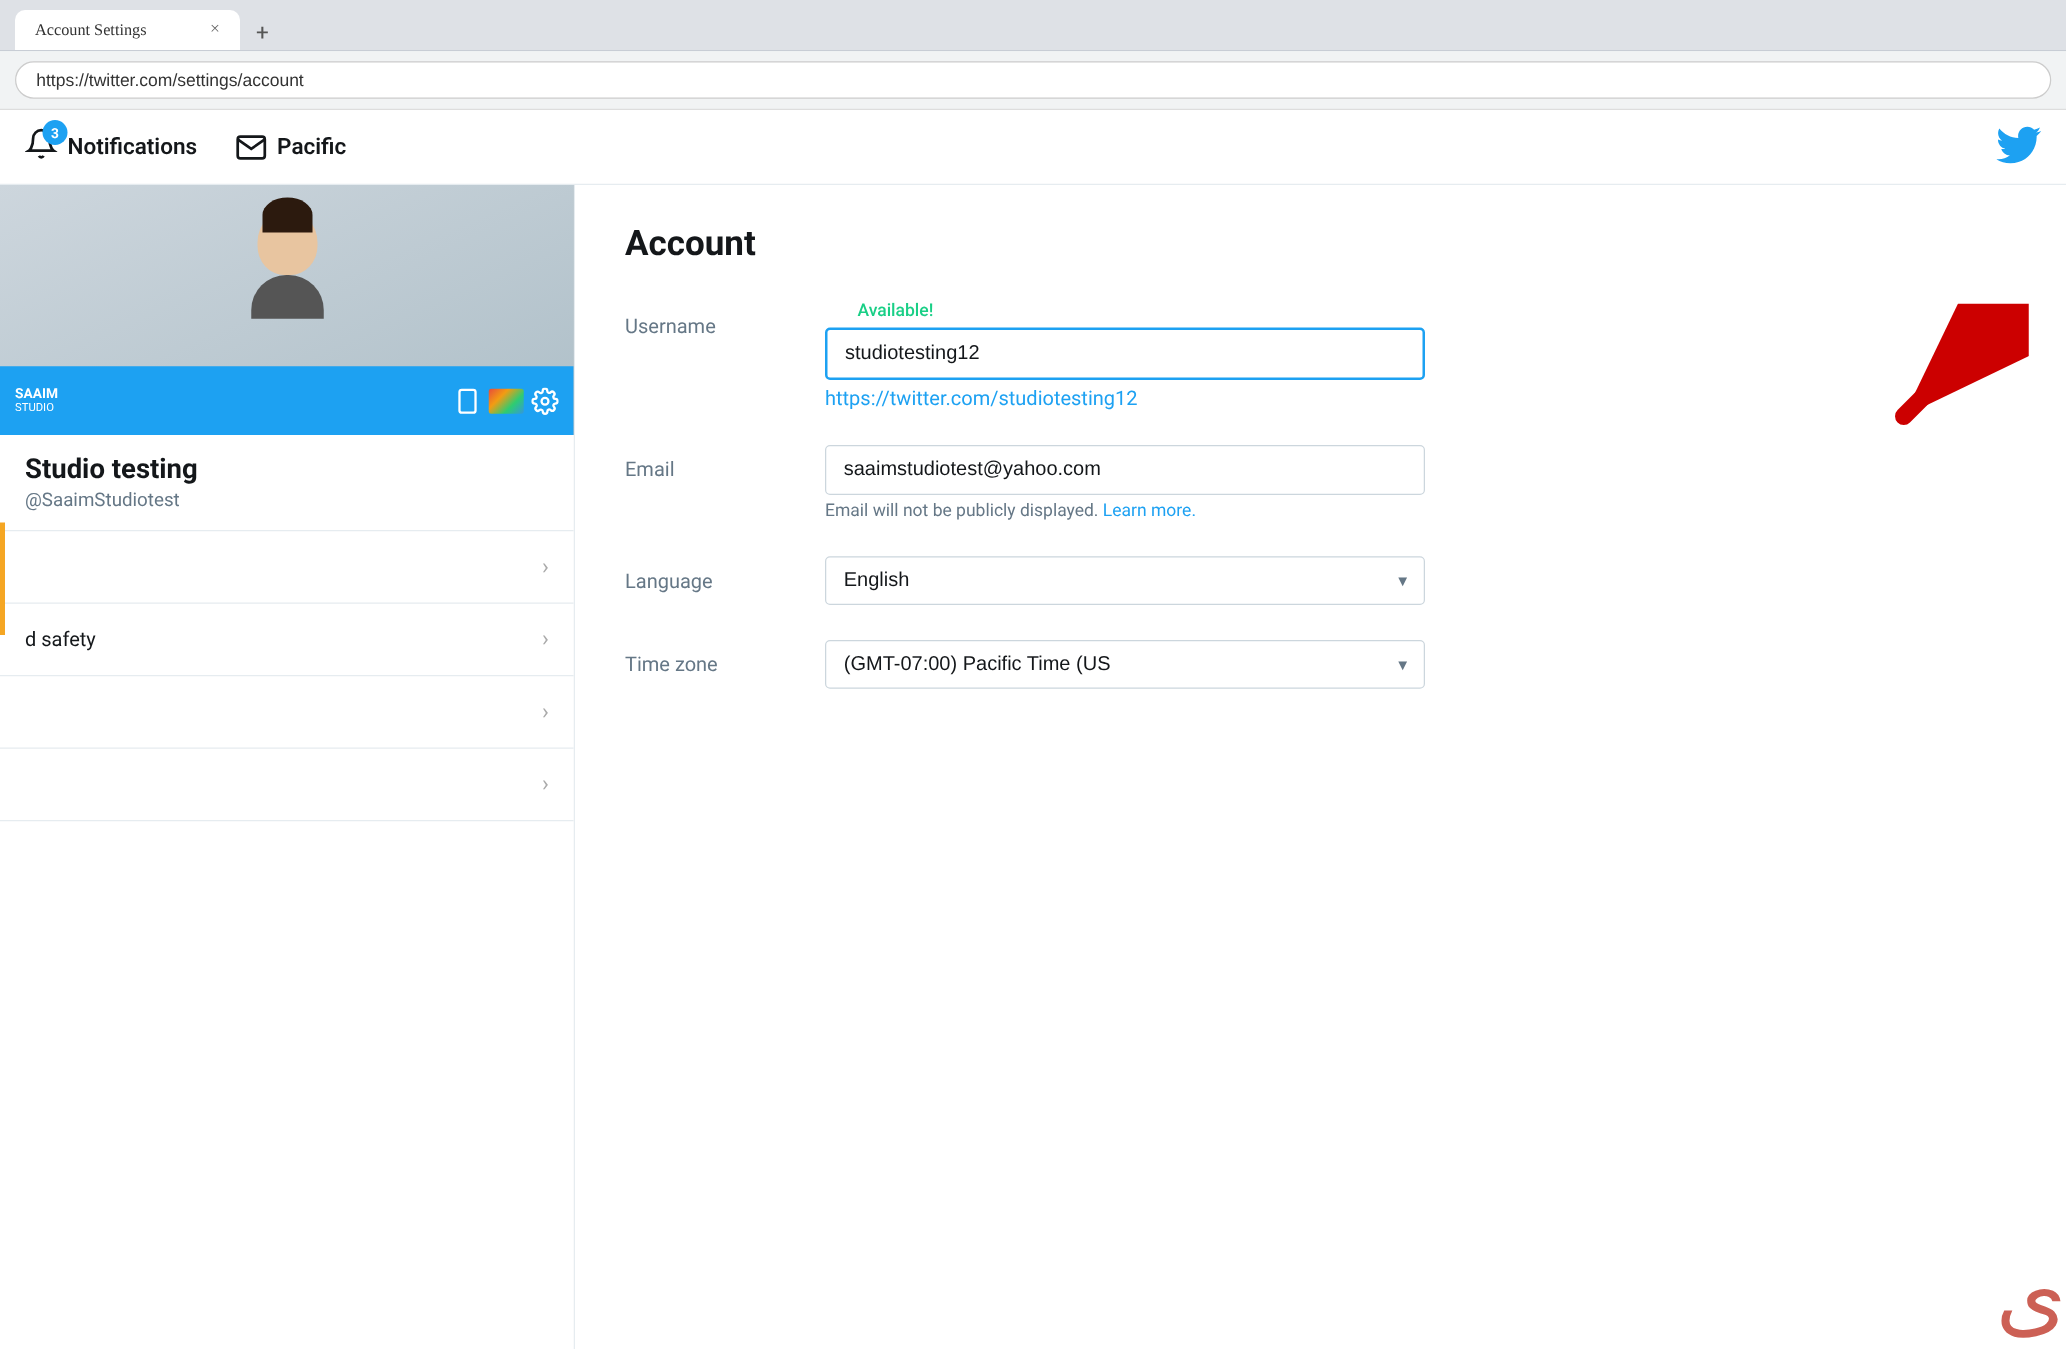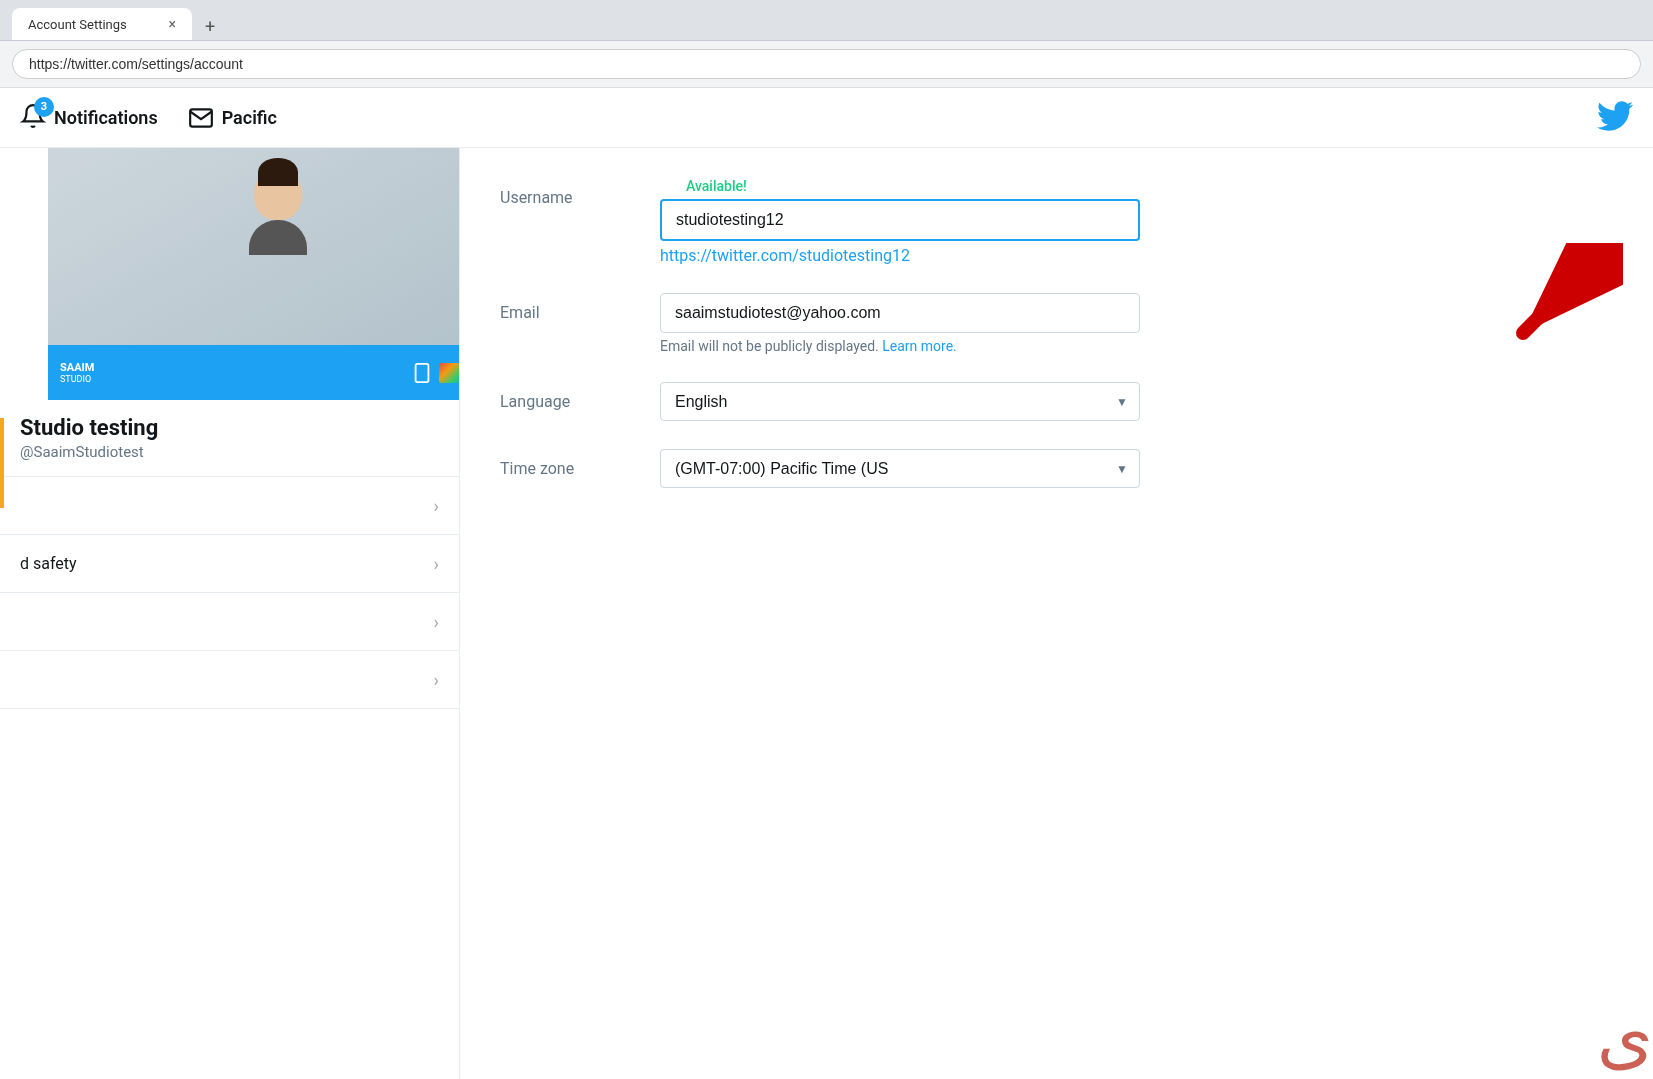--- a/index.html
+++ b/index.html
@@ -24,20 +24,21 @@
     .browser-tab {
       display: flex;
       align-items: center;
       gap: 4px;
       background: #fff;
       border-radius: 8px 8px 0 0;
       padding: 8px 16px;
       font-size: 13px;
       color: #333;
       min-width: 180px;
+      font-family: Liberation Serif, serif;
     }
     .browser-tab-close {
       color: #666;
       font-size: 14px;
       cursor: pointer;
       margin-left: auto;
     }
     .browser-tab-new {
       background: transparent;
       border-radius: 50%;
@@ -126,25 +127,24 @@
     
     .sidebar {
       width: 460px;
       border-right: 1px solid #e6ecf0;
       background: #fff;
       flex-shrink: 0;
       overflow: hidden;
     }
     .profile-banner {
       width: 100%;
-      height: 252px;
+      height: 200px;
       background: linear-gradient(135deg, #b0bec5 0%, #90a4ae 100%);
       position: relative;
       overflow: hidden;
-      margin-left: 48px;
     }
     .banner-bg {
       width: 100%;
       height: 100%;
       background: linear-gradient(to bottom right, #cdd6dd, #aebfc8);
       position: relative;
     }
 
     .profile-info {
       padding: 15px 20px;
@@ -400,20 +400,21 @@
       <span class="chevron-right">›</span>
     </div>
     <div class="sidebar-menu-item">
       <span></span>
       <span class="chevron-right">›</span>
     </div>
   </div>
 
   <div class="content-area" style="position:relative;">
 
+    <h1 class="page-title">Account</h1>
 
     <div class="form-row">
       <div class="form-label">Username</div>
       <div class="form-field-group">
         <div class="available-label">Available!</div>
         <input class="form-input" type="text" value="studiotesting12" style="">
         <a class="twitter-url-link">https://twitter.com/studiotesting12</a>
       </div>
     </div>
 

